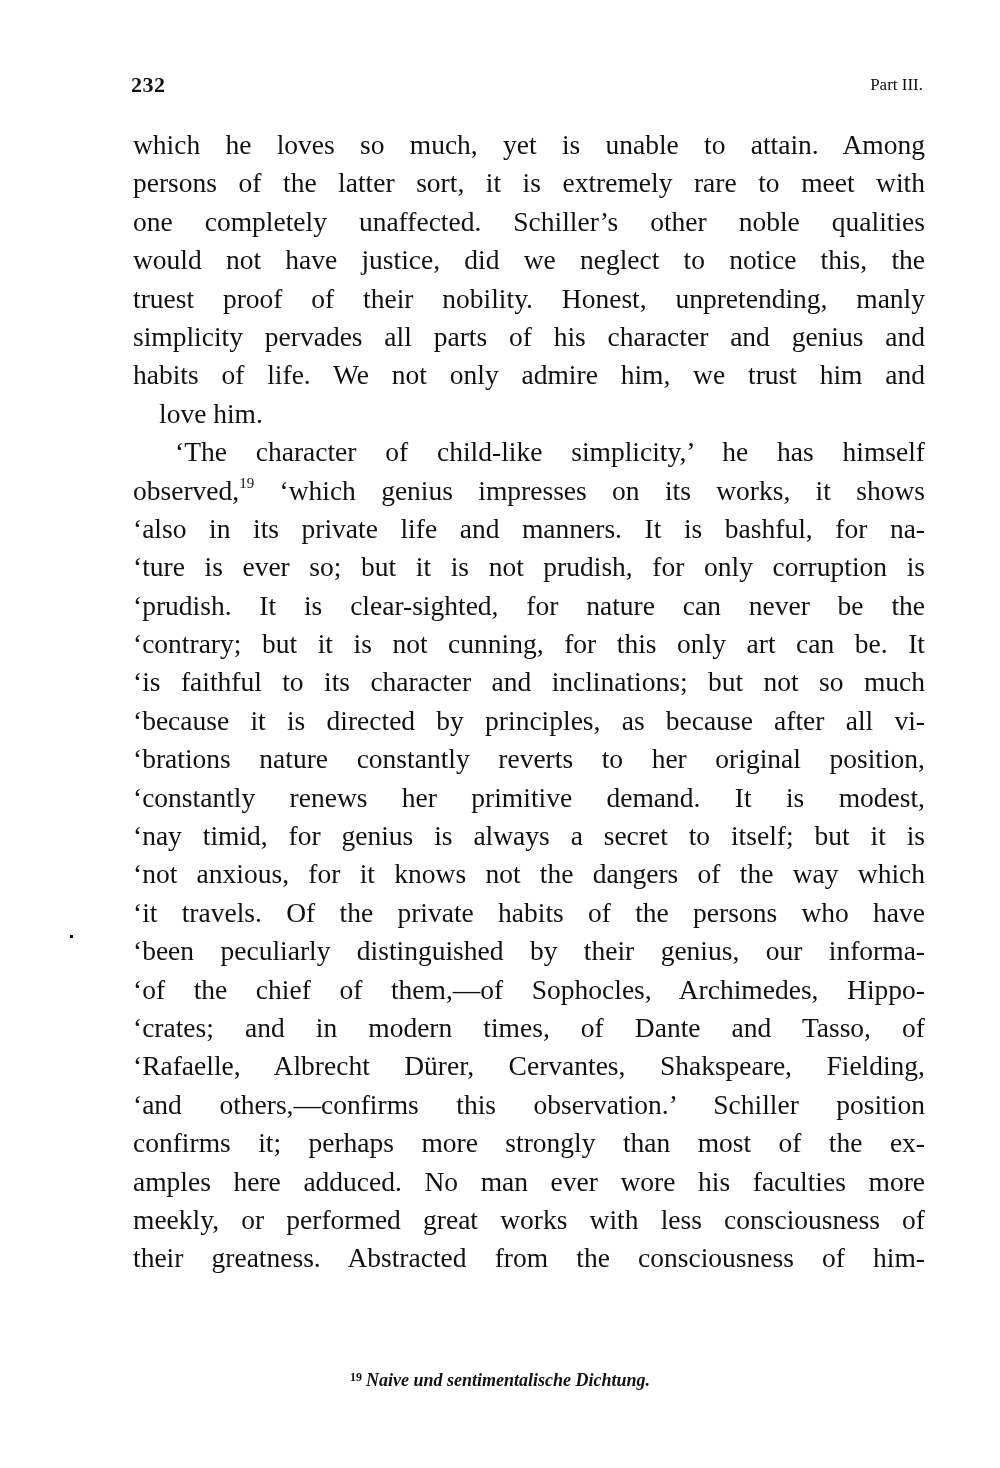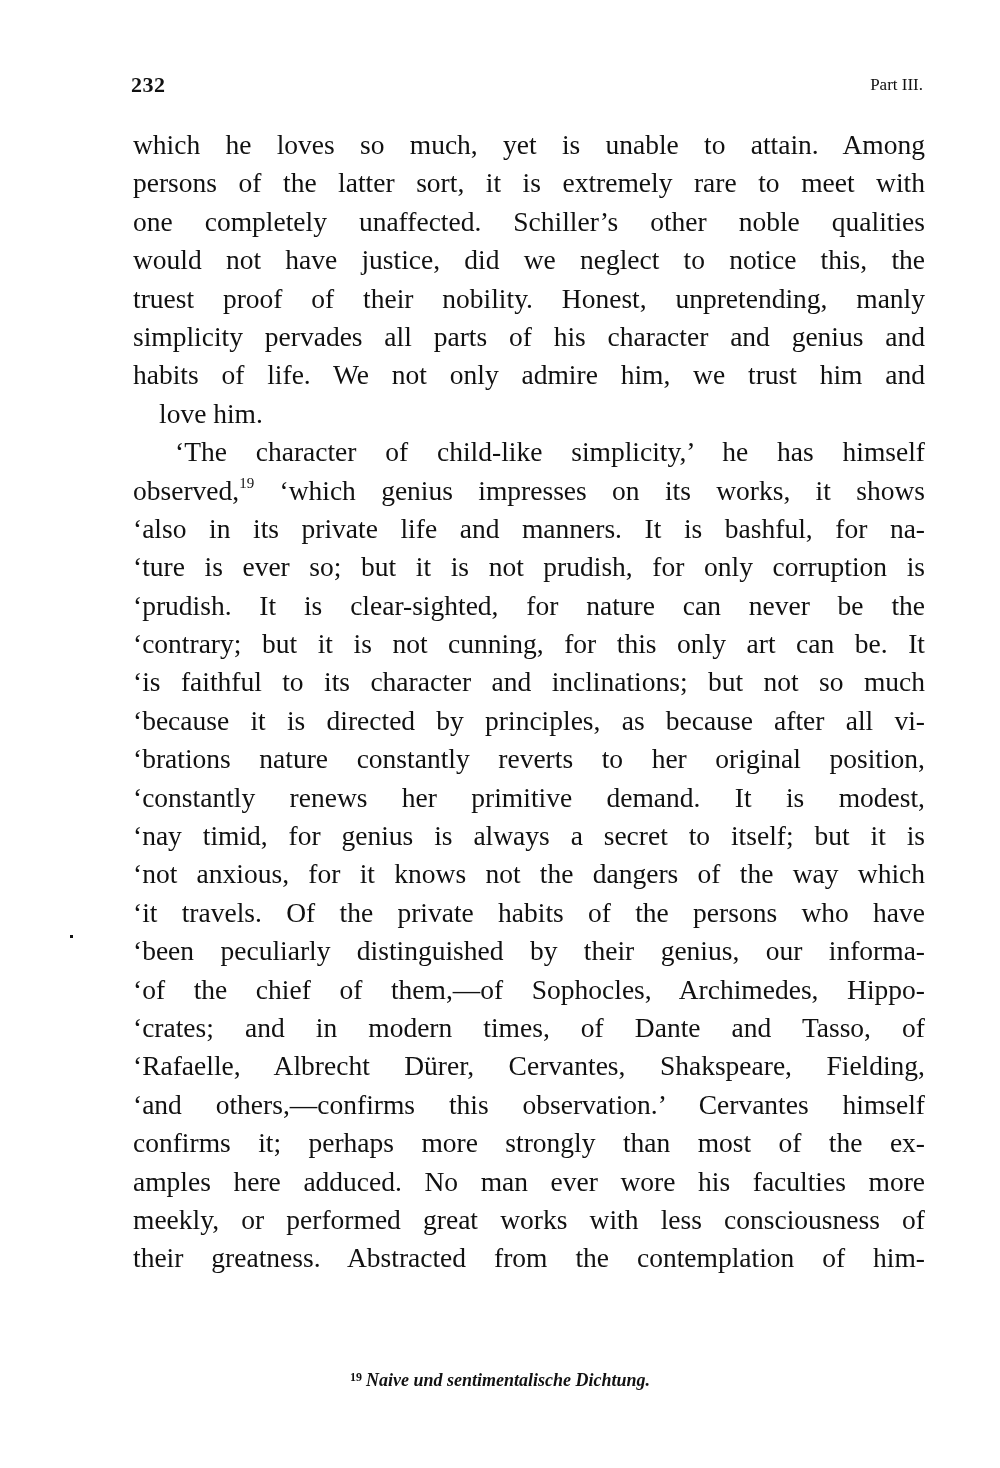--- a/index.html
+++ b/index.html
@@ -130,25 +130,25 @@
     <span class="line">‘because it is directed by principles, as because after all vi-</span>
     <span class="line">‘brations nature constantly reverts to her original position,</span>
     <span class="line">‘constantly renews her primitive demand.  It is modest,</span>
     <span class="line">‘nay timid, for genius is always a secret to itself; but it is</span>
     <span class="line">‘not anxious, for it knows not the dangers of the way which</span>
     <span class="line">‘it travels.  Of the private habits of the persons who have</span>
     <span class="line">‘been peculiarly distinguished by their genius, our informa-</span>
     <span class="line">‘of the chief of them,—of Sophocles, Archimedes, Hippo-</span>
     <span class="line">‘crates; and in modern times, of Dante and Tasso, of</span>
     <span class="line">‘Rafaelle, Albrecht Dürer, Cervantes, Shakspeare, Fielding,</span>
-    <span class="line">‘and others,—confirms this observation.’  Cervantes himself</span>
+    <span class="line">‘and others,—confirms this observation.’  Schiller position</span>
     <span class="line">confirms it; perhaps more strongly than most of the ex-</span>
     <span class="line">amples here adduced.  No man ever wore his faculties more</span>
     <span class="line">meekly, or performed great works with less consciousness of</span>
-    <span class="line">their greatness.  Abstracted from the contemplation of him-</span>
+    <span class="line">their greatness.  Abstracted from the consciousness of him-</span>
   </div>
 </div>
 
 <div class="stray-mark"></div>
 
 <div class="footnote">
   <span class="fn-num">19</span><span>Naive und sentimentalische Dichtung.</span>
 </div>
 
 </body></html>

